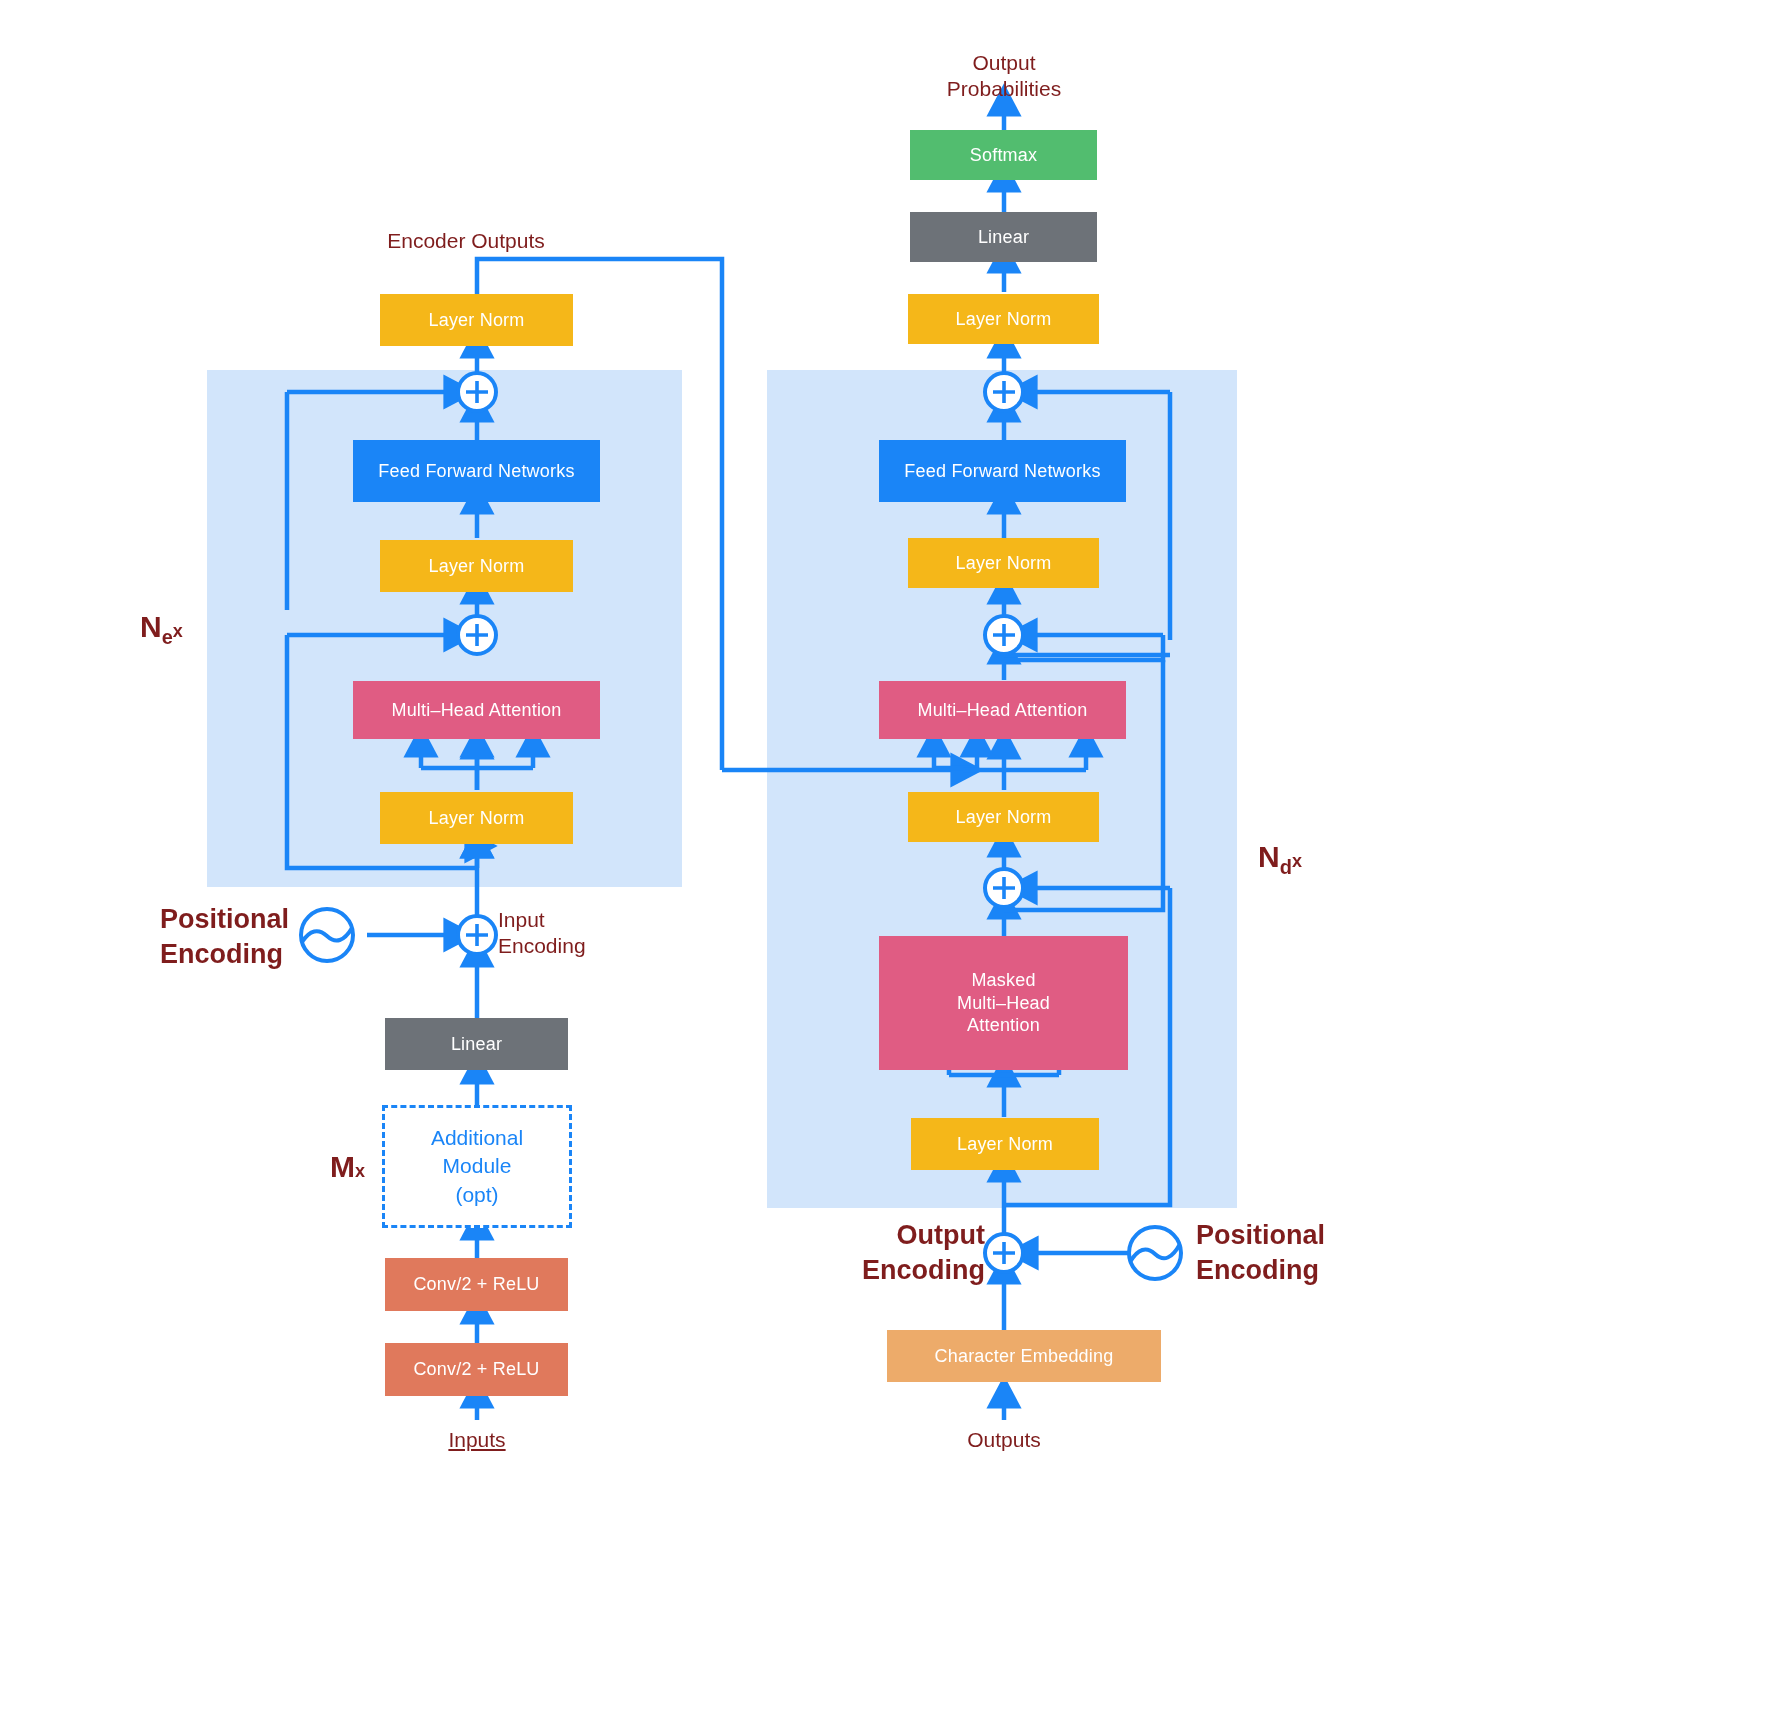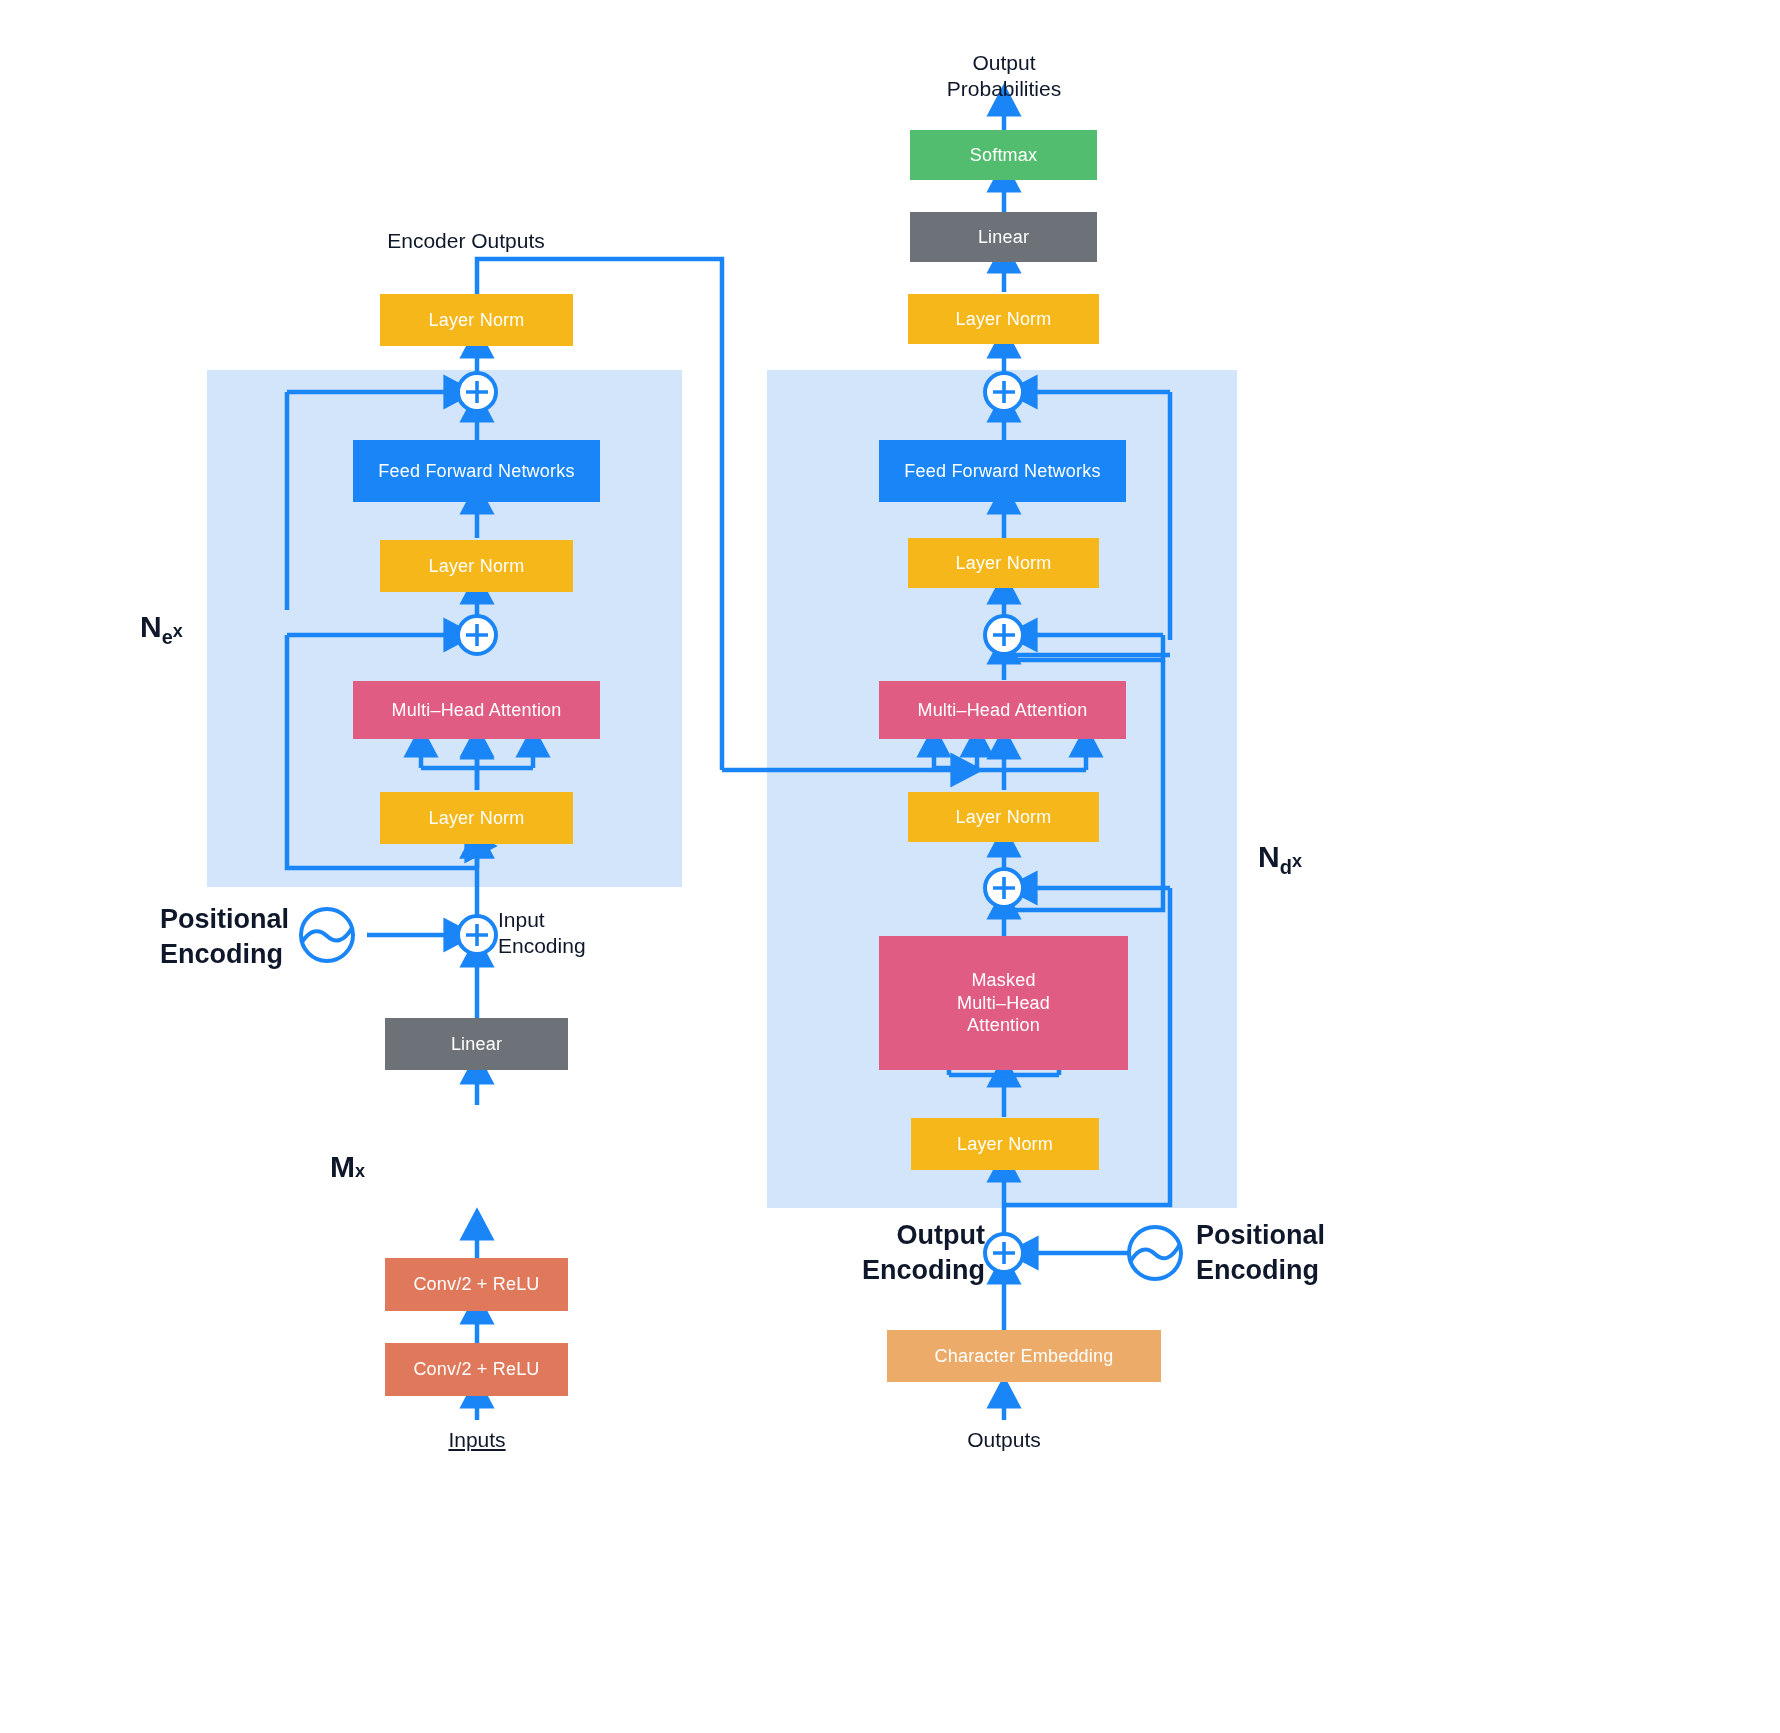--- a/index.html
+++ b/index.html
@@ -3,21 +3,21 @@
 <meta charset="utf-8">
 <style>
   html,body{margin:0;padding:0;background:#ffffff;}
   body{font-family:"Liberation Sans","DejaVu Sans",sans-serif;}
   #stage{position:relative;width:1780px;height:1733px;background:#fff;overflow:hidden;}
   #svg-layer{position:absolute;left:0;top:0;width:1780px;height:1733px;}
   .node{position:absolute;box-sizing:border-box;display:flex;align-items:center;
         justify-content:center;text-align:center;color:#ffffff;font-size:18px;
         line-height:1.25;font-weight:400;letter-spacing:.2px;}
   .node.multi{flex-direction:column;}
-  .lbl{position:absolute;color:#0f172a;font-size:21px;text-align:center;line-height:1.25;}
+  .lbl{position:absolute;color:#7f1d1d;font-size:21px;text-align:center;line-height:1.25;}
   .lbl.big{font-size:27px;font-weight:bold;line-height:1.3;}
   .lbl.rep{font-size:30px;font-weight:bold;}
   .lbl.rep sub{font-size:20px;font-weight:bold;}
   .lbl.rep .xs{font-size:18px;font-weight:bold;}
   .dashbox{position:absolute;box-sizing:border-box;border:3px dashed #1a85f7;
            background:#ffffff;display:flex;align-items:center;justify-content:center;
            flex-direction:column;color:#1a85f7;font-size:21px;line-height:1.35;text-align:center;}
   .stack{position:absolute;background:#d2e5fb;}
   .watermark{position:absolute;color:#c9c9c9;font-size:13px;}
 </style>
@@ -164,20 +164,25 @@
   <div class="node" style="left:353px;top:440px;width:247px;height:62px;background:#1a85f7;">Feed Forward Networks</div>
 
   <div class="node" style="left:380px;top:540px;width:193px;height:52px;background:#f5b719;">Layer Norm</div>
 
   <div class="node" style="left:353px;top:681px;width:247px;height:58px;background:#e05c83;">Multi–Head Attention</div>
 
   <div class="node" style="left:380px;top:792px;width:193px;height:52px;background:#f5b719;">Layer Norm</div>
 
   <div class="node" style="left:385px;top:1018px;width:183px;height:52px;background:#6d7278;">Linear</div>
 
+  <div class="dashbox" style="left:382px;top:1105px;width:190px;height:123px;">
+    <span>Additional</span>
+    <span>Module</span>
+    <span>(opt)</span>
+  </div>
 
   <div class="node" style="left:385px;top:1258px;width:183px;height:53px;background:#e0795c;">Conv/2 + ReLU</div>
 
   <div class="node" style="left:385px;top:1343px;width:183px;height:53px;background:#e0795c;">Conv/2 + ReLU</div>
 
   <div class="node" style="left:910px;top:130px;width:187px;height:50px;background:#52bd6f;">Softmax</div>
 
   <div class="node" style="left:910px;top:212px;width:187px;height:50px;background:#6d7278;">Linear</div>
 
   <div class="node" style="left:908px;top:294px;width:191px;height:50px;background:#f5b719;">Layer Norm</div>

